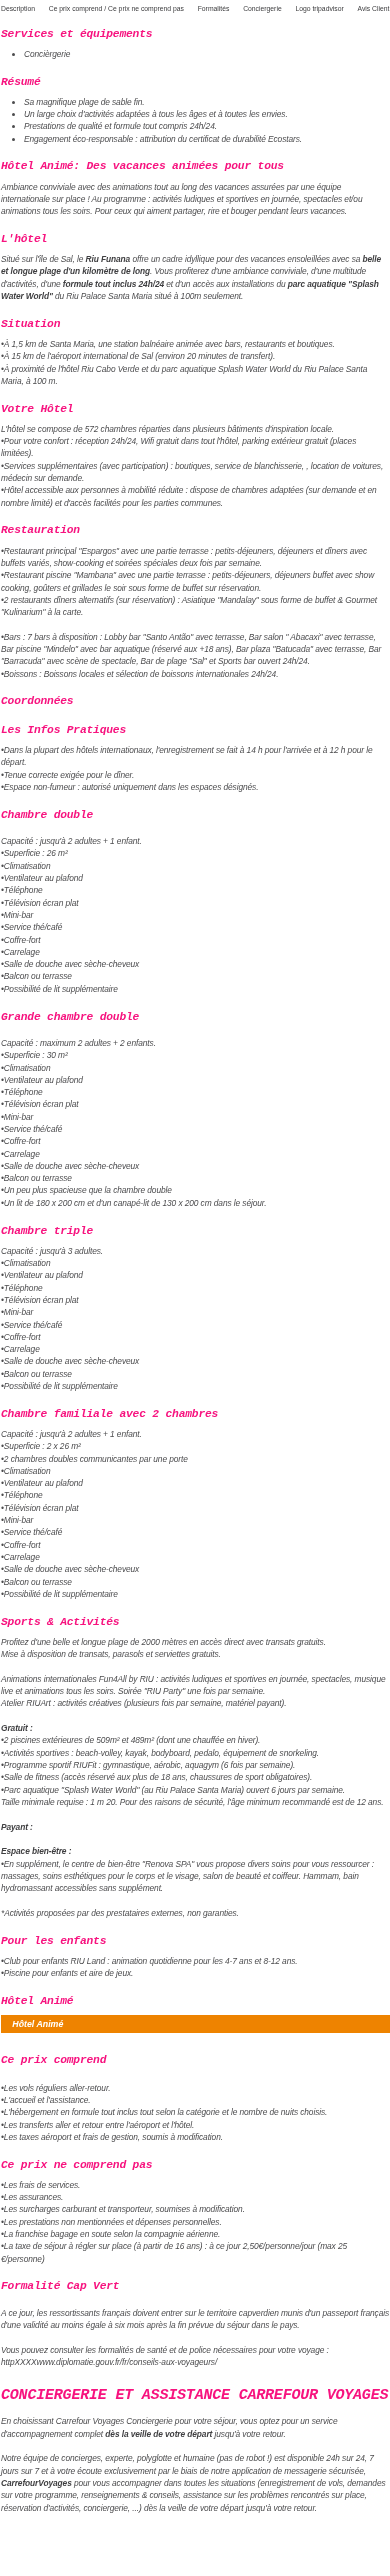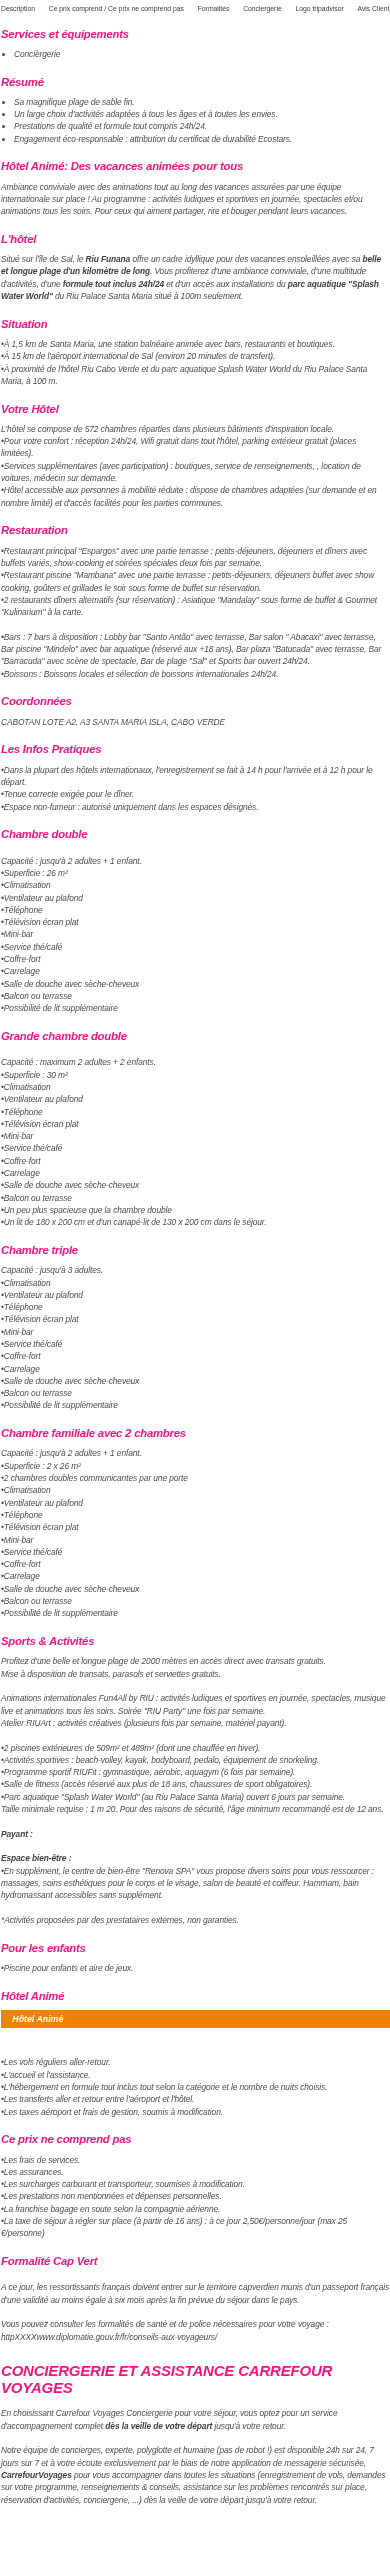--- a/index.html
+++ b/index.html
@@ -4,29 +4,29 @@
 <style>
   html,body{margin:0;padding:0;background:#ffffff;}
   body{width:391px;font-family:"Liberation Sans",sans-serif;color:#4c4c4e;}
   .wrap{padding:4.1px 1.5px 31px 1px;}
   
   .topnav{display:flex;justify-content:space-between;align-items:baseline;
     font-size:6.8px;color:#3b3b3d;white-space:nowrap;margin:1px 0 0 0;}
   .topnav span{cursor:pointer;}
   
   .h2{color:#f7137f;font-style:italic;font-weight:bold;font-size:11.3px;
-      letter-spacing:-0.2px;margin:15.5px 0 7.2px 0;line-height:1.15;}
+      letter-spacing:-0.2px;margin:15.5px 0 7.2px 0;line-height:1.15;font-family:Liberation Mono, monospace;}
   .h2.xl{font-size:15px;margin:18.5px 0 11.3px 0;}
   
   .bp{font-size:8.4px;line-height:12.3px;font-style:italic;margin:0;
       letter-spacing:-0.1px;color:#4c4c4e;}
   .fb::before{content:"\2022 ";}
   .b{font-weight:bold;color:#3f3f41;margin-top:25px;}
   
-  .ul{margin:4.1px 0 4.1px 0;padding-left:13px;list-style:disc;}
+  .ul{margin:4.1px 0 4.1px 0;padding-left:23px;list-style:disc;}
   .ul.it li{font-style:italic;font-size:8.4px;line-height:12.3px;letter-spacing:-0.1px;}
   
   .banner{width:391px;box-sizing:border-box;color:#ffffff;font-weight:bold;font-style:italic;}
   .banner.orange{background:#ee8300;font-size:8.8px;padding:3.6px 5.2px 4.1px 11.3px;margin:7.2px 0 21.6px 0;}
   .gap{width:100%;}
 </style>
 </head>
 <body>
 
 <div class="wrap">
@@ -54,31 +54,30 @@
       <p class="bp"><span>Ambiance conviviale avec des animations tout au long des vacances assurées par une équipe internationale sur place ! Au programme : activités ludiques et sportives en journée, spectacles et/ou animations tous les soirs. Pour ceux qui aiment partager, rire et bouger pendant leurs vacances.</span></p>
       <h2 class="h2">L'hôtel</h2>
       <p class="bp"><span>Situé sur l'île de Sal, le </span><span class="b">Riu Funana</span><span> offre un cadre idyllique pour des vacances ensoleillées avec sa </span><span class="b">belle et longue plage d'un kilomètre de long</span><span>. Vous profiterez d'une ambiance conviviale, d'une multitude d'activités, d'une </span><span class="b">formule tout inclus 24h/24</span><span> et d'un accès aux installations du </span><span class="b">parc aquatique "Splash Water World"</span><span> du Riu Palace Santa Maria situé à 100m seulement.</span></p>
       <h2 class="h2">Situation</h2>
       <p class="bp fb">À 1,5 km de Santa Maria, une station balnéaire animée avec bars, restaurants et boutiques.</p>
       <p class="bp fb">À 15 km de l'aéroport international de Sal (environ 20 minutes de transfert).</p>
       <p class="bp fb">À proximité de l'hôtel Riu Cabo Verde et du parc aquatique Splash Water World du Riu Palace Santa Maria, à 100 m.</p>
       <h2 class="h2">Votre Hôtel</h2>
       <p class="bp"><span>L'hôtel se compose de 572 chambres réparties dans plusieurs bâtiments d'inspiration locale.</span></p>
       <p class="bp fb">Pour votre confort : réception 24h/24, Wifi gratuit dans tout l'hôtel, parking extérieur gratuit (places limitées).</p>
-      <p class="bp fb">Services supplémentaires (avec participation) : boutiques, service de renseignements, , location de voitures, médecin sur demande.</p>
+      <p class="bp fb">Services supplémentaires (avec participation) : boutiques, service de blanchisserie, , location de voitures, médecin sur demande.</p>
       <p class="bp fb">Hôtel accessible aux personnes à mobilité réduite : dispose de chambres adaptées (sur demande et en nombre limité) et d'accès facilités pour les parties communes.</p>
       <h2 class="h2">Restauration</h2>
       <p class="bp fb">Restaurant principal "Espargos" avec une partie terrasse : petits-déjeuners, déjeuners et dîners avec buffets variés, show-cooking et soirées spéciales deux fois par semaine.</p>
       <p class="bp fb">Restaurant piscine "Mambana" avec une partie terrasse : petits-déjeuners, déjeuners buffet avec show cooking, goûters et grillades le soir sous forme de buffet sur réservation.</p>
       <p class="bp fb">2 restaurants dîners alternatifs (sur réservation) : Asiatique "Mandalay" sous forme de buffet &amp; Gourmet "Kulinarium" à la carte.</p>
       <div class="gap" style="height: 12.4px;"></div>
       <p class="bp fb">Bars : 7 bars à disposition : Lobby bar "Santo Antão" avec terrasse, Bar salon " Abacaxi" avec terrasse, Bar piscine "Mindelo" avec bar aquatique (réservé aux +18 ans), Bar plaza "Batucada" avec terrasse, Bar "Barracuda" avec scène de spectacle, Bar de plage "Sal" et Sports bar ouvert 24h/24.</p>
       <p class="bp fb">Boissons : Boissons locales et sélection de boissons internationales 24h/24.</p>
       <h2 class="h2">Coordonnées</h2>
-      <p class="bp"><span>CABOTAN LOTE A2, A3 SANTA MARIA ISLA, CABO VERDE</span></p>
       <h2 class="h2">Les Infos Pratiques</h2>
       <p class="bp fb">Dans la plupart des hôtels internationaux, l'enregistrement se fait à 14 h pour l'arrivée et à 12 h pour le départ.</p>
       <p class="bp fb">Tenue correcte exigée pour le dîner.</p>
       <p class="bp fb">Espace non-fumeur : autorisé uniquement dans les espaces désignés.</p>
       <h2 class="h2">Chambre double</h2>
       <div class="gap" style="height: 6.2px;"></div>
       <p class="bp"><span>Capacité : jusqu'à 2 adultes + 1 enfant.</span></p>
       <p class="bp fb">Superficie : 26 m²</p>
       <p class="bp fb">Climatisation</p>
       <p class="bp fb">Ventilateur au plafond</p>
@@ -135,37 +134,40 @@
       <p class="bp fb">Salle de douche avec sèche-cheveux</p>
       <p class="bp fb">Balcon ou terrasse</p>
       <p class="bp fb">Possibilité de lit supplémentaire</p>
       <h2 class="h2">Sports &amp; Activités</h2>
       <p class="bp"><span>Profitez d'une belle et longue plage de 2000 mètres en accès direct avec transats gratuits.</span></p>
       <p class="bp"><span>Mise à disposition de transats, parasols et serviettes gratuits.</span></p>
       <div class="gap" style="height: 12.4px;"></div>
       <p class="bp"><span>Animations internationales Fun4All by RIU : activités ludiques et sportives en journée, spectacles, musique live et animations tous les soirs. Soirée "RIU Party" une fois par semaine.</span></p>
       <p class="bp"><span>Atelier RIUArt : activités créatives (plusieurs fois par semaine, matériel payant).</span></p>
       <div class="gap" style="height: 12.4px;"></div>
+      <p class="bp"><span class="b">Gratuit :</span></p>
       <p class="bp fb">2 piscines extérieures de 509m² et 489m² (dont une chauffée en hiver).</p>
       <p class="bp fb">Activités sportives : beach-volley, kayak, bodyboard, pedalo, équipement de snorkeling.</p>
       <p class="bp fb">Programme sportif RIUFit : gymnastique, aérobic, aquagym (6 fois par semaine).</p>
       <p class="bp fb">Salle de fitness (accès réservé aux plus de 18 ans, chaussures de sport obligatoires).</p>
       <p class="bp fb">Parc aquatique "Splash Water World" (au Riu Palace Santa Maria) ouvert 6 jours par semaine.</p>
       <p class="bp"><span>Taille minimale requise : 1 m 20. Pour des raisons de sécurité, l'âge minimum recommandé est de 12 ans.</span></p>
       <div class="gap" style="height: 12.4px;"></div>
       <p class="bp"><span class="b">Payant :</span></p>
       <div class="gap" style="height: 12.4px;"></div>
       <p class="bp"><span class="b">Espace bien-être :</span></p>
       <p class="bp fb">En supplément, le centre de bien-être "Renova SPA" vous propose divers soins pour vous ressourcer : massages, soins esthétiques pour le corps et le visage, salon de beauté et coiffeur. Hammam, bain hydromassant accessibles sans supplément.</p>
       <div class="gap" style="height: 12.4px;"></div>
       <p class="bp"><span>*Activités proposées par des prestataires externes, non garanties.</span></p>
       <h2 class="h2">Pour les enfants</h2>
+      <p class="bp fb">Club pour enfants RIU Land : animation quotidienne pour les 4-7 ans et 8-12 ans.</p>
       <p class="bp fb">Piscine pour enfants et aire de jeux.</p>
       <h2 class="h2">Hôtel Animé</h2>
       <div class="banner orange"><span>Hôtel Animé</span></div>
+      <h2 class="h2">Ce prix comprend</h2>
       <div class="gap" style="height: 7.2px;"></div>
       <p class="bp fb">Les vols réguliers aller-retour.</p>
       <p class="bp fb">L'accueil et l'assistance.</p>
       <p class="bp fb">L'hébergement en formule tout inclus tout selon la catégorie et le nombre de nuits choisis.</p>
       <p class="bp fb">Les transferts aller et retour entre l'aéroport et l'hôtel.</p>
       <p class="bp fb">Les taxes aéroport et frais de gestion, soumis à modification.</p>
       <h2 class="h2">Ce prix ne comprend pas</h2>
       <p class="bp fb">Les frais de services.</p>
       <p class="bp fb">Les assurances.</p>
       <p class="bp fb">Les surcharges carburant et transporteur, soumises à modification.</p>

